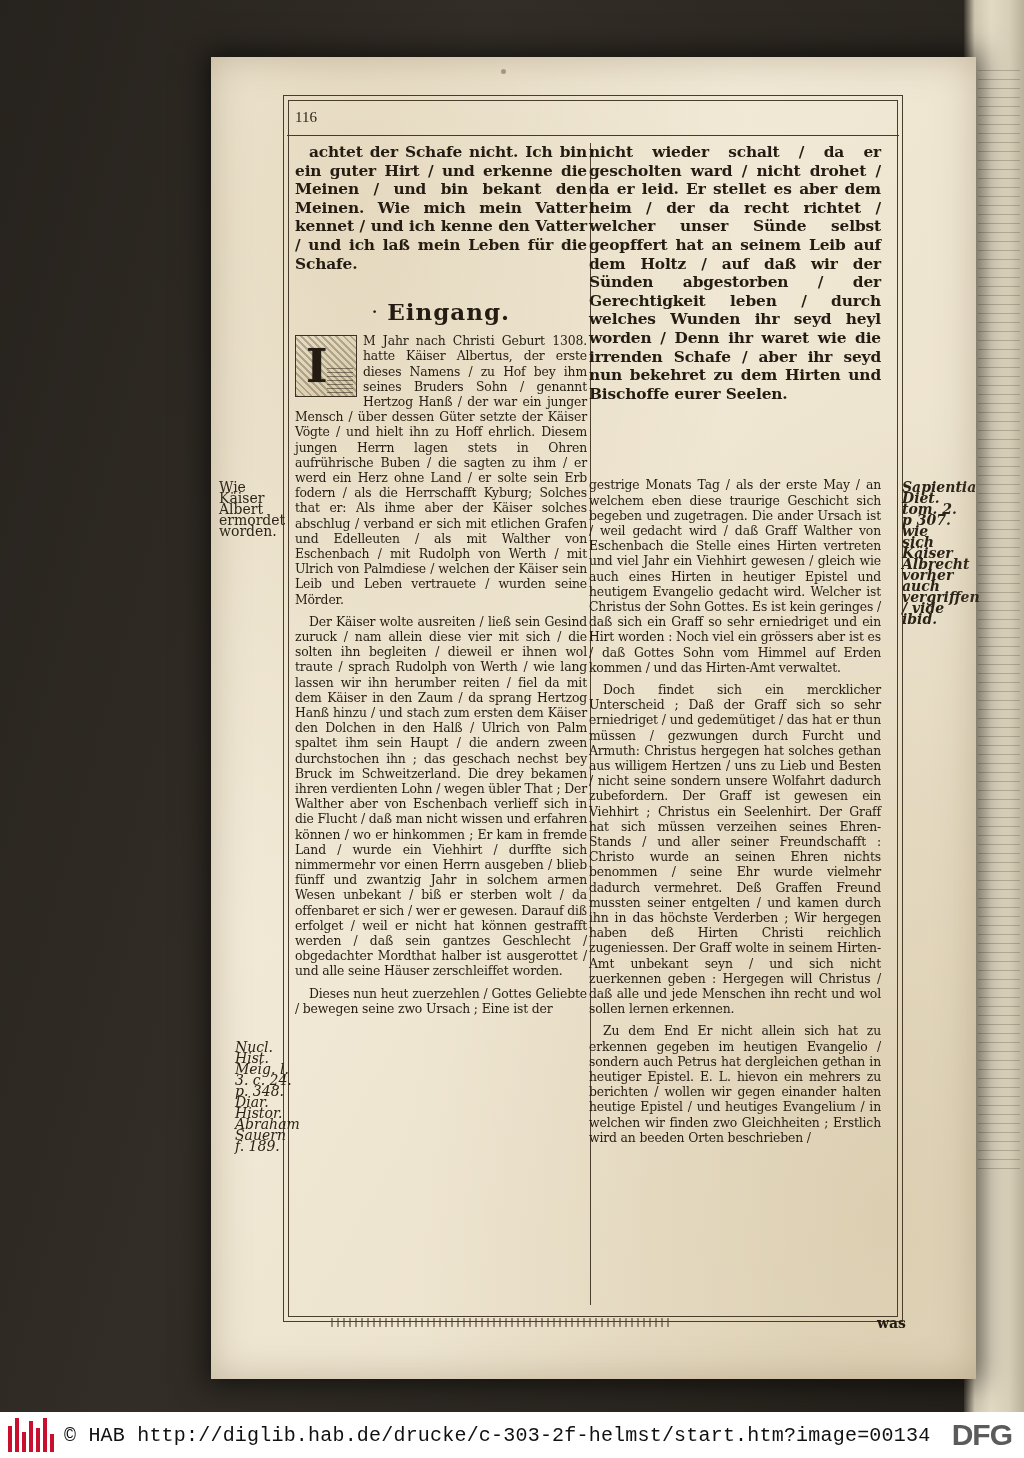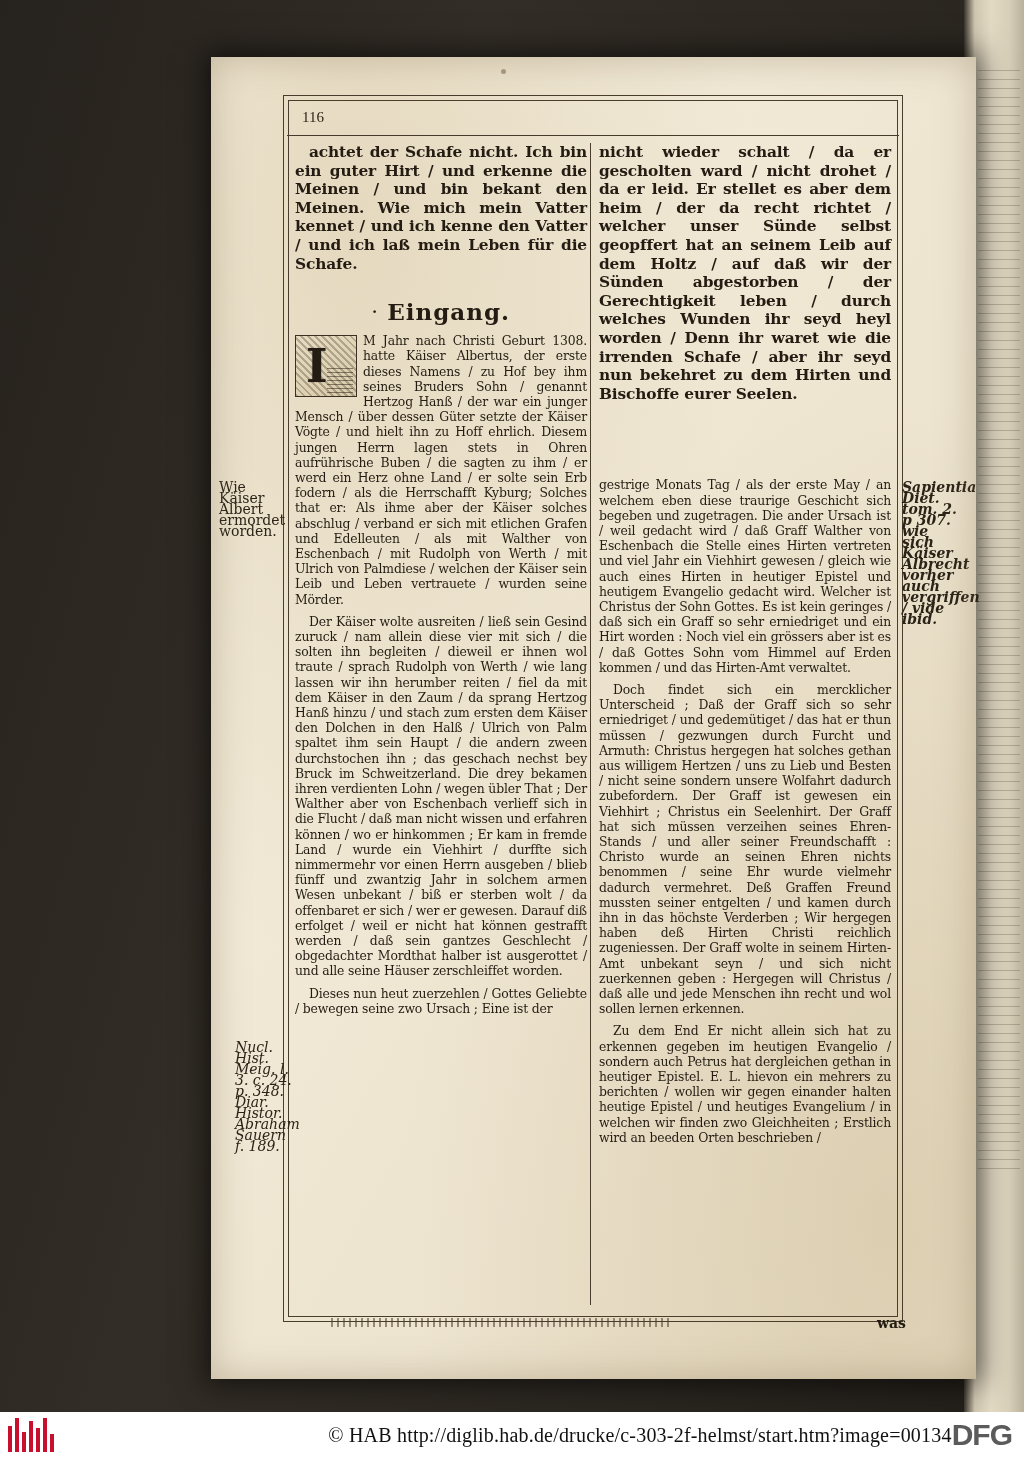--- a/index.html
+++ b/index.html
@@ -80,21 +80,21 @@
     border: 0.8px solid #4a3d2c;
   }
   
   #running-head {
     position: absolute;
     left: 72px;
     top: 44px;
     width: 620px;
     height: 32px;
     box-sizing: border-box;
-    padding: 0 19px;
+    padding: 0 12px;
     display: flex;
     align-items: center;
   }
   #folio {
     font-family: "Liberation Serif", serif;
     font-size: 15px;
     color: #2e2519;
     width: 48px;
   }
   #head-title {
@@ -123,21 +123,21 @@
     border-top: 1.2px solid #463a2a;
   }
   
   #columns {
     position: absolute;
     left: 84px;
     top: 86px;
     width: 596px;
     height: 1170px;
     display: flex;
-    gap: 12px;
+    gap: 2px;
   }
   .column {
     width: 292px;
     position: relative;
   }
   #col-divider {
     position: absolute;
     left: 379px;
     top: 86px;
     height: 1162px;
@@ -254,22 +254,22 @@
     align-items:flex-end;
     gap: 3px;
   }
   #dfg-barcode i {
     display:block;
     width: 4px;
     background: #c8102e;
   }
   #footer-text {
     flex: 1;
-    text-align: right;
-    font-family: Liberation Serif, serif;
+    text-align: left;
+    font-family: Liberation Mono, monospace;
     font-size: 20px;
     color: #111;
     letter-spacing: .2px;
   }
   #dfg-logo {
     font-family: "Liberation Sans", sans-serif;
     font-weight: 700;
     font-size: 30px;
     color: #5b5b5b;
     margin-right: 12px;

